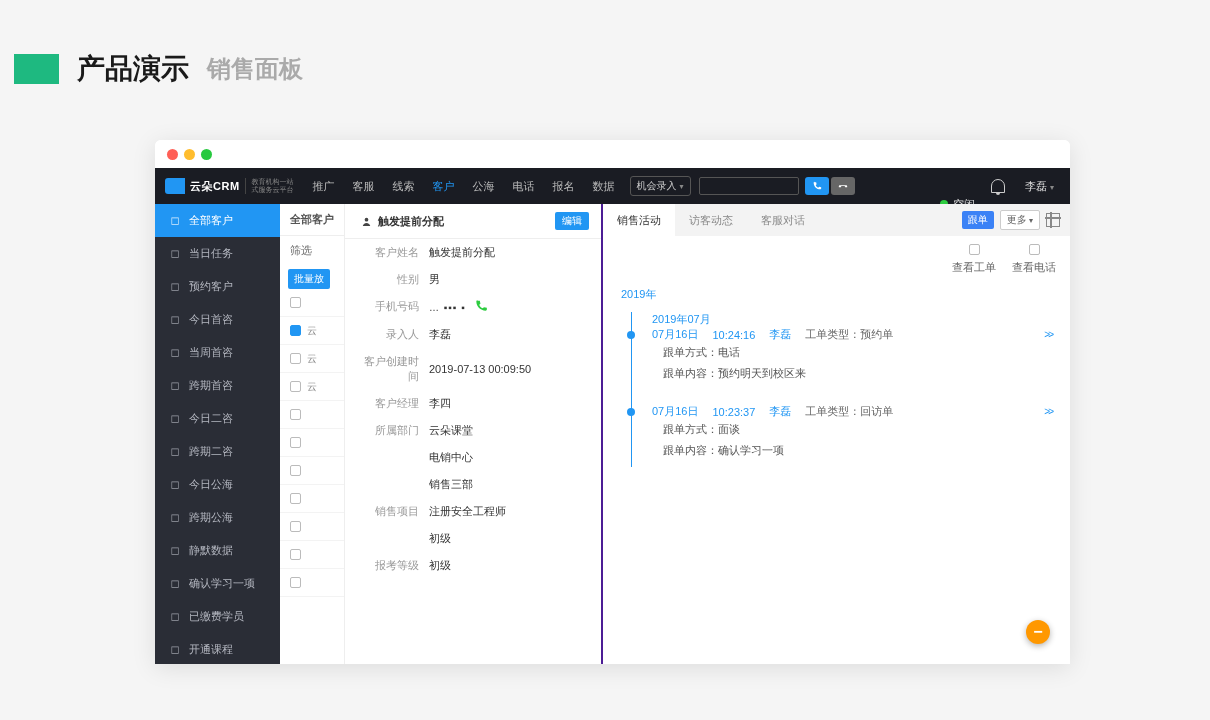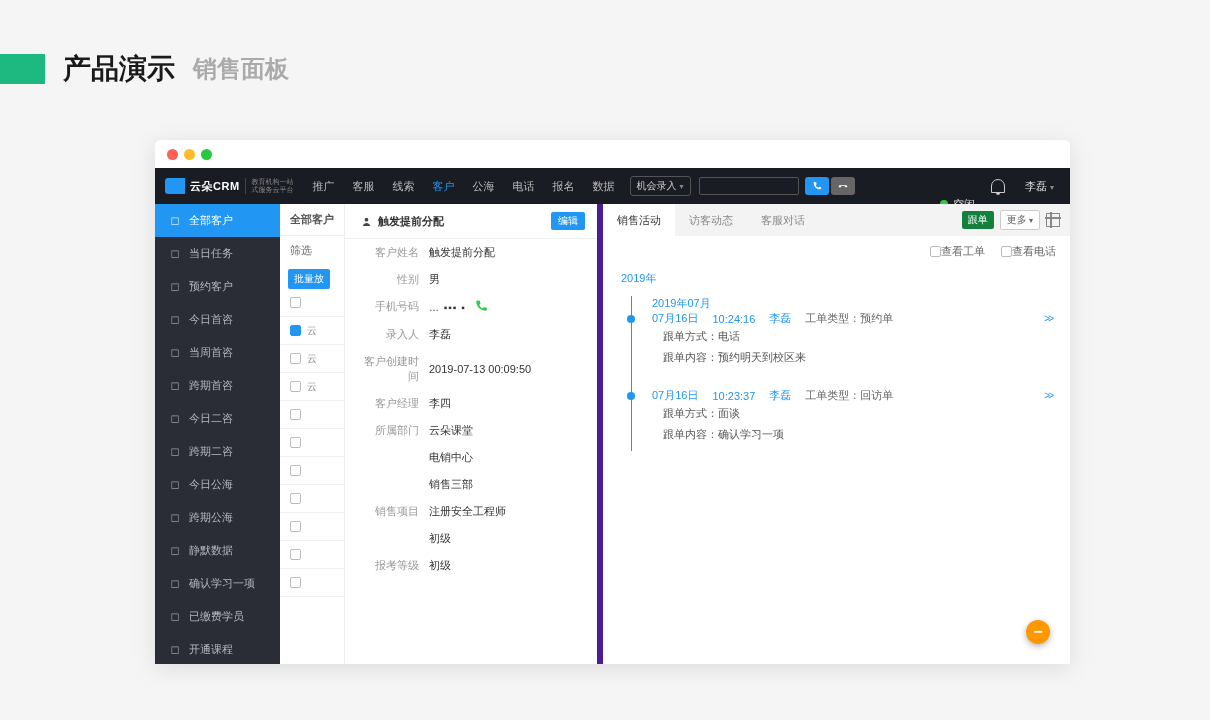--- a/index.html
+++ b/index.html
@@ -1,17 +1,17 @@
 <!DOCTYPE html>
 <html><head>
   <meta charset="utf-8">
   <style>
     * { box-sizing: border-box; margin: 0; padding: 0; }
     body { font-family: "Microsoft YaHei", Arial, sans-serif; background: #f5f5f5; width: 1210px; height: 720px; overflow: hidden; position: relative; }
-    .page-header { display: flex; align-items: center; padding: 50px 0 30px 0; }
+    .page-header { display: flex; align-items: center; padding: 50px 0 30px 0; margin-left: 14px; }
     .green-bar { width: 45px; height: 30px; background: #1eb980; margin-right: 18px; }
     .title-main { font-size: 28px; font-weight: bold; color: #1a1a1a; margin-right: 18px; }
     .title-sub { font-size: 24px; color: #aaa; font-weight: bold; }
     .app-frame { position: absolute; left: 155px; top: 140px; width: 915px; height: 524px; background: #fff; box-shadow: 0 4px 24px rgba(0,0,0,.1); border-radius: 6px 6px 0 0; overflow: hidden; }
     .app-titlebar { height: 28px; display: flex; align-items: center; padding-left: 12px; gap: 6px; background: #fff; }
     .tl-dot { width: 11px; height: 11px; border-radius: 50%; }
     .dot-red { background: #ff5f56; }
     .dot-yel { background: #ffbd2e; }
     .dot-grn { background: #27c93f; }
     .topnav { background: #1a1c23; height: 36px; display: flex; align-items: center; color: #aaa; font-size: 11px; }
@@ -39,40 +39,40 @@
     .sidebar-item { display: flex; align-items: center; gap: 8px; padding: 9px 14px; cursor: pointer; }
     .sidebar-item.active { background: #2196f3; color: #fff; }
     .sicon { width: 12px; height: 12px; opacity: .8; display:inline-flex; align-items:center; justify-content:center; }
     .listpanel { width: 65px; background: #fff; border-right: 1px solid #eee; font-size: 11px; }
     .listpanel-header { padding: 8px 10px; border-bottom: 1px solid #eee; color: #555; font-weight: bold; }
     .listpanel-filter { padding: 7px 10px; color: #666; }
     .bluetag { display:inline-block; background:#2196f3; color:#fff; font-size:10px; padding:3px 6px; border-radius:2px; margin-left:8px; margin-top:4px; }
     .list-rowchk { height: 28px; display:flex; align-items:center; padding-left:10px; border-bottom:1px solid #f3f3f3; font-size:10px; color:#888; }
     .chk { width:11px; height:11px; border:1px solid #bbb; border-radius:2px; margin-right:6px; }
     .list-rowchk.bluechk .chk { background:linear-gradient(#2196f3,#2196f3); border-color:#2196f3; }
-    .centerpanel { width: 258px; background: #fff; border-right: 6px solid #4c1d95; font-size: 11px; overflow-y:auto; }
+    .centerpanel { width: 258px; background: #fff; border-right: 2px solid #4c1d95; font-size: 11px; overflow-y:auto; }
     .centerpanel-header { display:flex; align-items:center; justify-content:space-between; padding:8px 12px 8px 16px; border-bottom:1px solid #eee; }
     .ch-left { display:flex; align-items:center; gap:6px; font-weight:bold; color:#333; }
     .editbtn { background:#2196f3; color:#fff; font-size:10px; padding:2px 7px; border-radius:2px; cursor:pointer; }
     .cp-row { display:flex; padding:6px 12px; }
     .cp-label { width:72px; text-align:right; color:#999; padding-right:10px; }
     .cp-value { color:#333; flex:1; display:flex; align-items:center; gap:8px; }
     .rightpanel { flex:1; background:#fff; }
     .rp-tabs { display:flex; align-items:center; height:32px; background:#f3f3f3; font-size:11px; }
     .rp-tab { padding:0 14px; line-height:32px; color:#888; cursor:pointer; }
     .rp-tab.active { background:#fff; color:#333; }
     .rp-tabs-right { margin-left:auto; display:flex; align-items:center; gap:6px; padding-right:10px; }
-    .minibtn { background:#15803d; color:#fff; font-size:10px; padding:2px 6px; border-radius:2px; cursor:pointer; }
+    .minibtn { background:#3b82f6; color:#fff; font-size:10px; padding:2px 6px; border-radius:2px; cursor:pointer; }
     .minibtn.ghost { background:#fff; color:#666; border:1px solid #ccc; }
     .grid-icon { width:14px; height:14px; border:1.5px solid #888; display:inline-block; position:relative; cursor:pointer; }
     .grid-icon::before,.grid-icon::after{content:'';position:absolute;background:#888;}
     .grid-icon::before{top:3px;left:-2px;right:-2px;height:1.5px;}
     .grid-icon::after{left:3px;top:-2px;bottom:-2px;width:1.5px;}
     .rp-filters { display:flex; justify-content:flex-end; gap:16px; padding:8px 14px; font-size:11px; color:#666; }
-    .rp-check { display:flex; align-items:center; cursor:pointer; }
+    .rp-check { display:flex; align-items:center; gap:5px; cursor:pointer;flex-direction:column; }
     .cbx { width:11px; height:11px; border:1px solid #bbb; border-radius:2px; }
     .timeline { padding: 0 18px 10px 18px; font-size:11px; }
     .tl-year { color:#2196f3; margin: 4px 0 10px 0; font-size:11px; }
     .tl-rail { border-left:1px solid #2196f3; margin-left:10px; padding-left:20px; position:relative; }
     .tl-month { color:#2196f3; }
     .tl-entry { position:relative; margin-bottom:14px; padding-bottom:6px; }
     .tl-dot2 { position:absolute; left:-25px; top:4px; width:8px; height:8px; background:#2196f3; border-radius:50%; }
     .tl-head { display:flex; gap:14px; align-items:center; }
     .tl-date,.tl-time{ color:#2196f3; }
     .tl-person{ color:#2196f3; }

